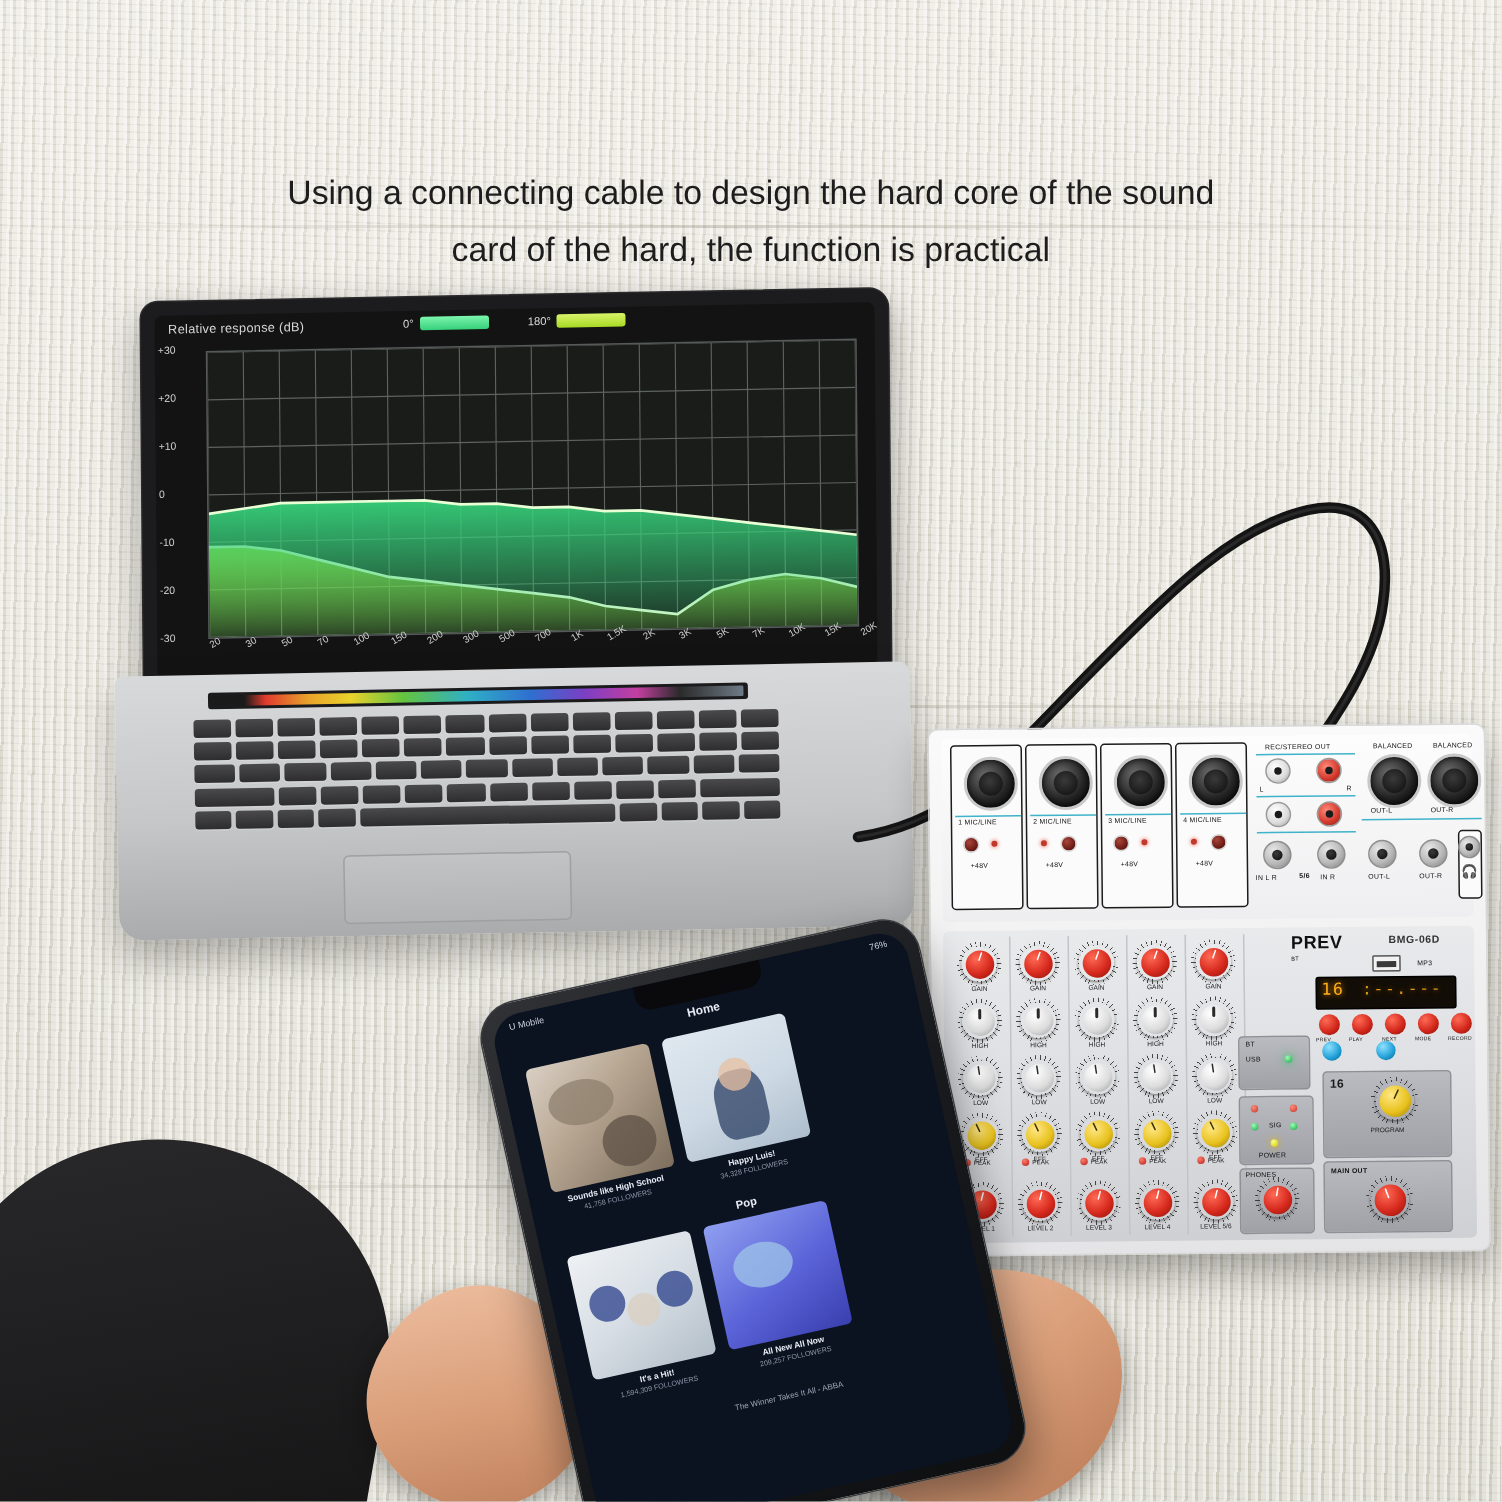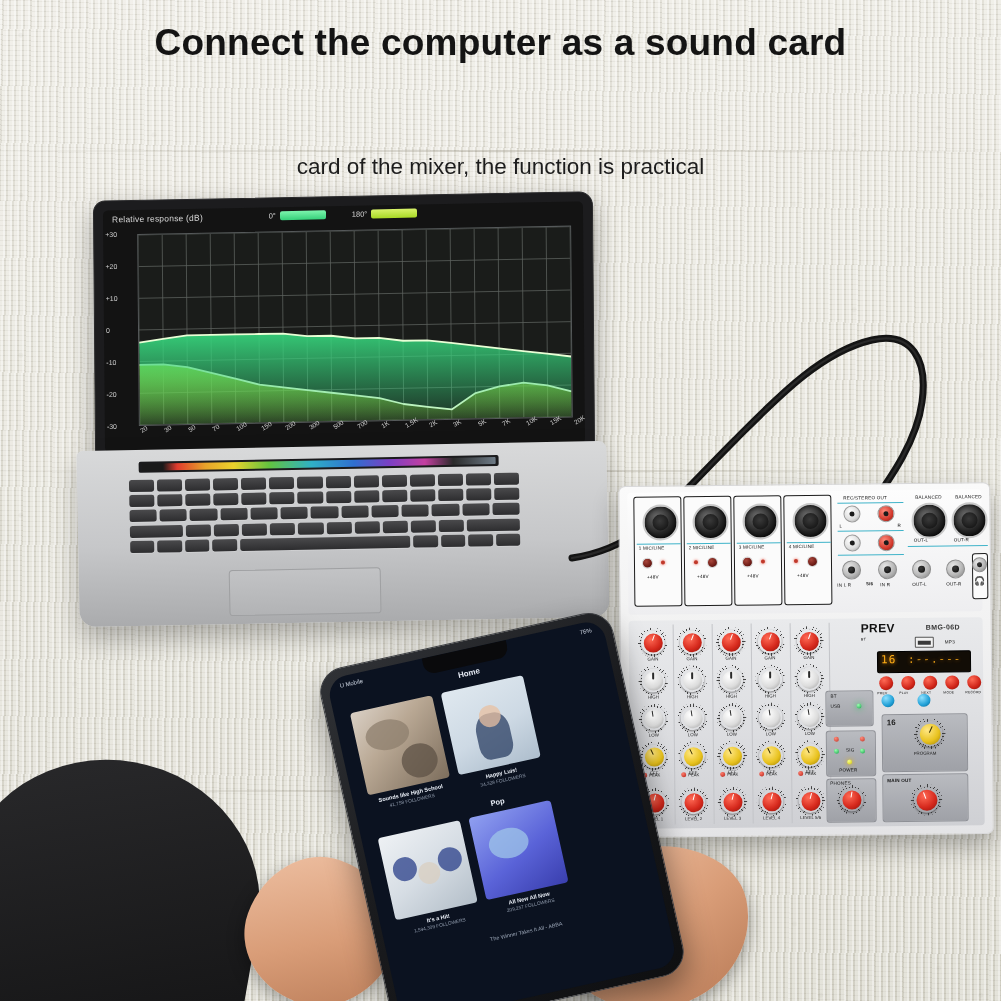--- a/index.html
+++ b/index.html
@@ -276,22 +276,22 @@
 </head>
 <body>
 
 <div id="scene">
   <div class="bg"></div>
   <div class="bg-grain"></div>
   <div class="bg-plank" style="top:150px"></div>
   <div class="bg-plank" style="top:470px"></div>
   <div class="bg-plank" style="top:790px"></div>
 
-  <div class="headline">Connect the computer as a sound card</div>
-  <div class="sub sub2">card of the mixer, the function is practical</div>
+  <div class="sub sub1">Using a connecting cable to design the hard core of the sound</div>
+  <div class="sub sub2">card of the hard, the function is practical</div>
 
   <div id="laptop">
     <div class="lid">
       <div class="screen">
         <div class="chart-wrap">
           <div class="chart-title">Relative response (dB)</div>
           <div class="legend">
             <div class="lg">
               <span class="lg-txt">0°</span>
               <span class="lg-sw" id="sw0" style="background: linear-gradient(rgb(124, 245, 173), rgb(54, 208, 122));"></span>

